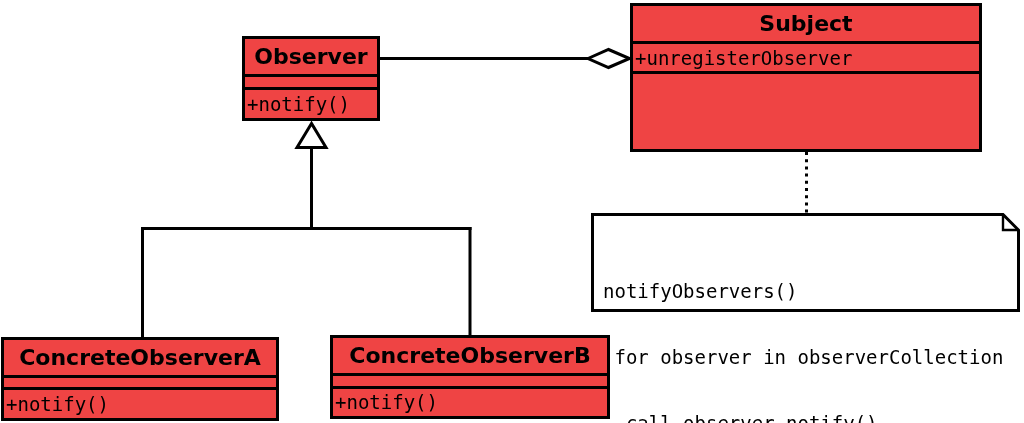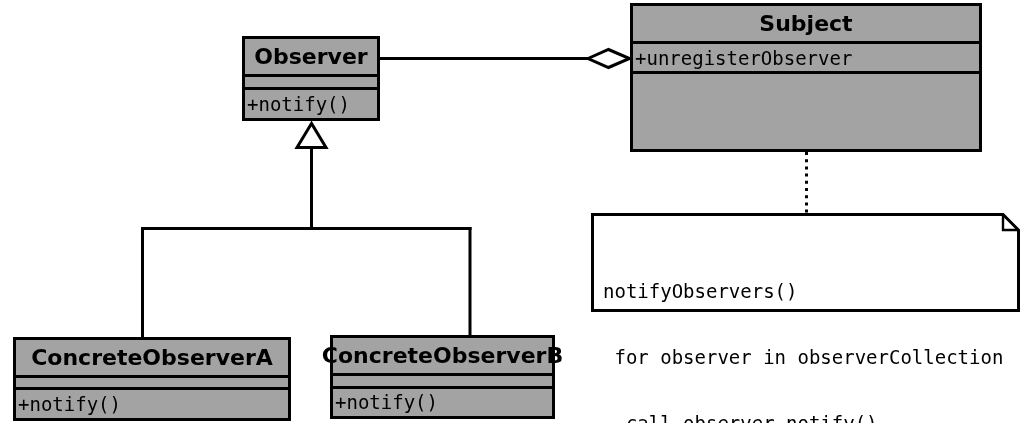--- a/index.html
+++ b/index.html
@@ -9,21 +9,21 @@
     width: 1024px;
     height: 423px;
     background: #ffffff;
     overflow: hidden;
     font-family: "DejaVu Sans", sans-serif;
   }
   svg.layer { position: absolute; left: 0; top: 0; width: 1024px; height: 423px; }
 
   .uml-class {
     position: absolute;
-    background: #a3a3a3;
+    background: #ef4444;
     border: 3px solid #000000;
     display: flex;
     flex-direction: column;
   }
   .uml-title {
     font-family: "DejaVu Sans", sans-serif;
     font-weight: bold;
     font-size: 22px;
     color: #000000;
     display: flex;
@@ -55,24 +55,24 @@
     white-space: pre;
   }
   .uml-line { line-height: 25px; }
 
   .box-observer { left: 242px; top: 36px;  width: 138px; height: 85px; }
   .box-observer .uml-attrs { height: 13px; }
 
   .box-subject  { left: 630px; top: 3px;   width: 352px; height: 149px; }
   .box-subject .uml-attrs { height: 30px; }
 
-  .box-coa { left: 1px;   top: 337px; width: 278px; height: 84px; margin-left: 12px; }
+  .box-coa { left: 1px;   top: 337px; width: 278px; height: 84px; }
   .box-coa .uml-attrs { height: 12px; }
 
-  .box-cob { left: 330px; top: 335px; width: 225px; height: 84px; justify-content: flex-end; }
+  .box-cob { left: 330px; top: 335px; width: 280px; height: 84px; justify-content: flex-end; }
   .box-cob .uml-attrs { height: 13px; }
 
   .note-text {
     position: absolute;
     left: 591px; top: 213px;
     width: 427px; height: 99px;
     padding: 23px 0 16px 12px;
     line-height: 22px;
   }
 </style>

